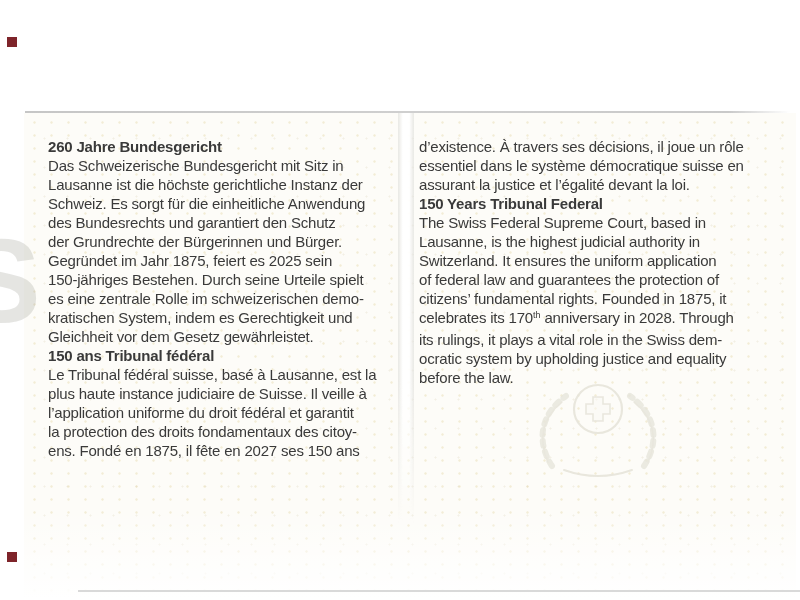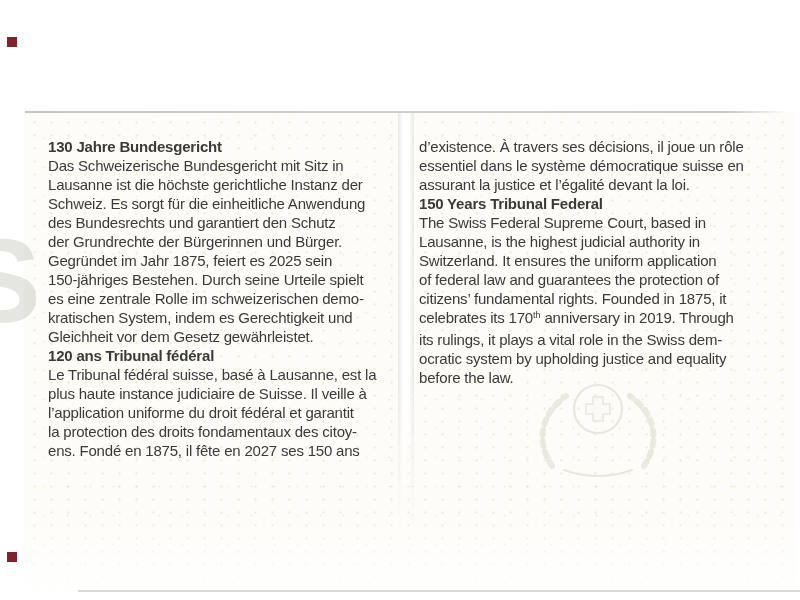--- a/index.html
+++ b/index.html
@@ -71,50 +71,50 @@
 
 <div class="stage">
 
   <div class="card-surface"></div>
   <div class="card-top-edge"></div>
   <div class="fold-crease"></div>
 
   <div class="watermark">S</div>
 
   <div class="col col-left">
-    <div class="heading">130 Jahre Bundesgericht</div>
+    <div class="heading">260 Jahre Bundesgericht</div>
     <p>Das Schweizerische Bundesgericht mit Sitz in
 Lausanne ist die höchste gerichtliche Instanz der
 Schweiz. Es sorgt für die einheitliche Anwendung
 des Bundesrechts und garantiert den Schutz
 der Grundrechte der Bürgerinnen und Bürger.
 Gegründet im Jahr 1875, feiert es 2025 sein
 150-jähriges Bestehen. Durch seine Urteile spielt
 es eine zentrale Rolle im schweizerischen demo-
 kratischen System, indem es Gerechtigkeit und
 Gleichheit vor dem Gesetz gewährleistet.</p>
-    <div class="heading">120 ans Tribunal fédéral</div>
+    <div class="heading">150 ans Tribunal fédéral</div>
     <p>Le Tribunal fédéral suisse, basé à Lausanne, est la
 plus haute instance judiciaire de Suisse. Il veille à
 l’application uniforme du droit fédéral et garantit
 la protection des droits fondamentaux des citoy-
 ens. Fondé en 1875, il fête en 2027 ses 150 ans</p>
   </div>
 
   <div class="col col-right">
     <p>d’existence. À travers ses décisions, il joue un rôle
 essentiel dans le système démocratique suisse en
 assurant la justice et l’égalité devant la loi.</p>
     <div class="heading">150 Years Tribunal Federal</div>
     <p><span>The Swiss Federal Supreme Court, based in
 Lausanne, is the highest judicial authority in
 Switzerland. It ensures the uniform application
 of federal law and guarantees the protection of
 citizens’ fundamental rights. Founded in 1875, it
-celebrates its 170</span><sup class="th">th</sup><span> anniversary in 2019. Through
+celebrates its 170</span><sup class="th">th</sup><span> anniversary in 2028. Through
 its rulings, it plays a vital role in the Swiss dem-
 ocratic system by upholding justice and equality
 before the law.</span></p>
   </div>
 
   <svg class="seal" width="180" height="110" viewBox="0 0 180 110">
     <g fill="none" stroke="var(--emboss,#e7e5db)" stroke-linecap="round">
       <circle cx="90" cy="37" r="24" stroke-width="2.2"></circle>
       <path d="M85 25 h10 v7 h7 v10 h-7 v7 h-10 v-7 h-7 v-10 h7 z" stroke-width="1.6" fill="rgba(250,249,244,.6)"></path>
       <path d="M44 94 C 28 70 32 42 58 24" stroke-width="6" stroke-dasharray="5 6" opacity=".9"></path>

